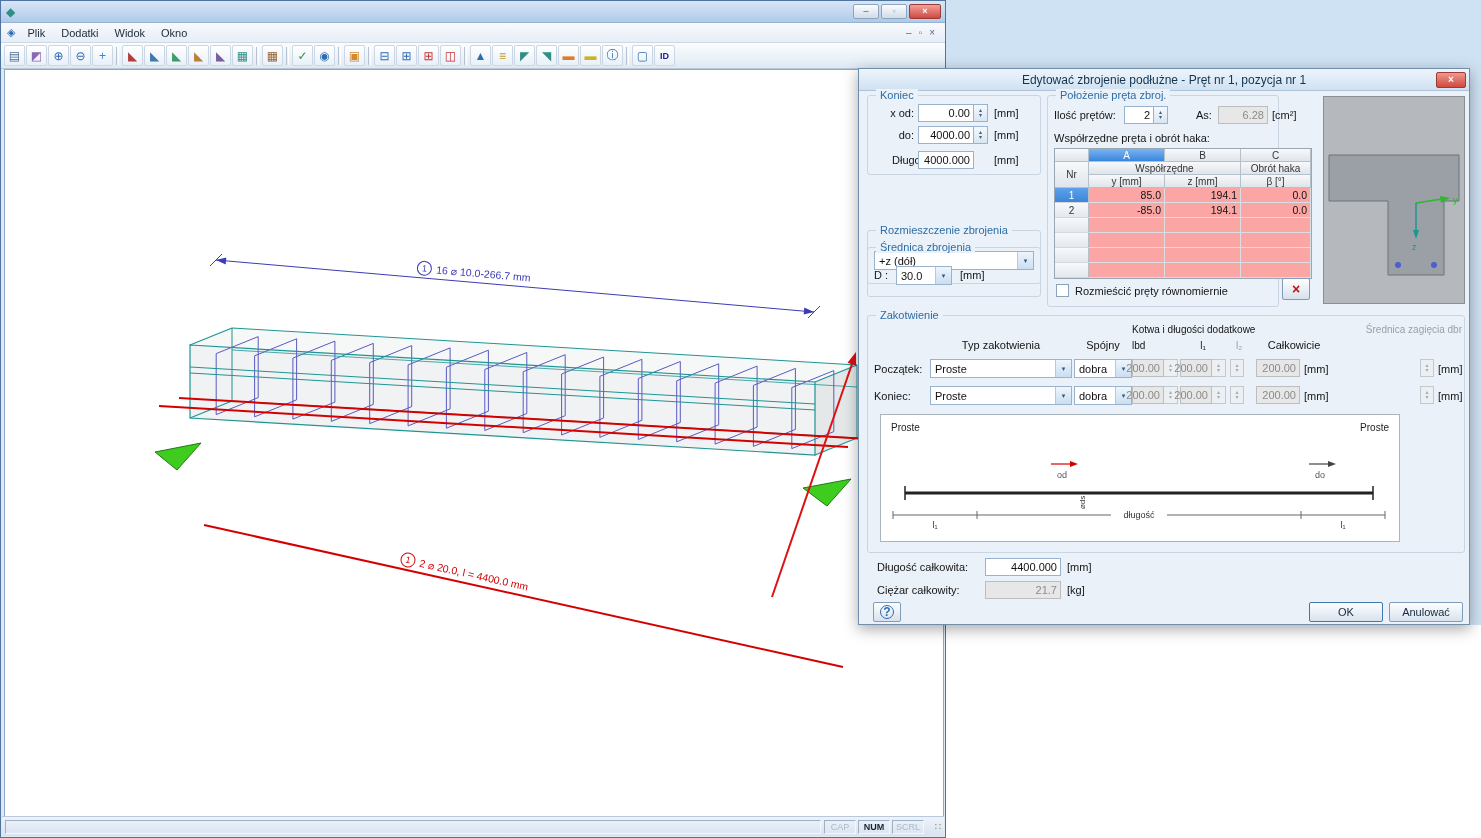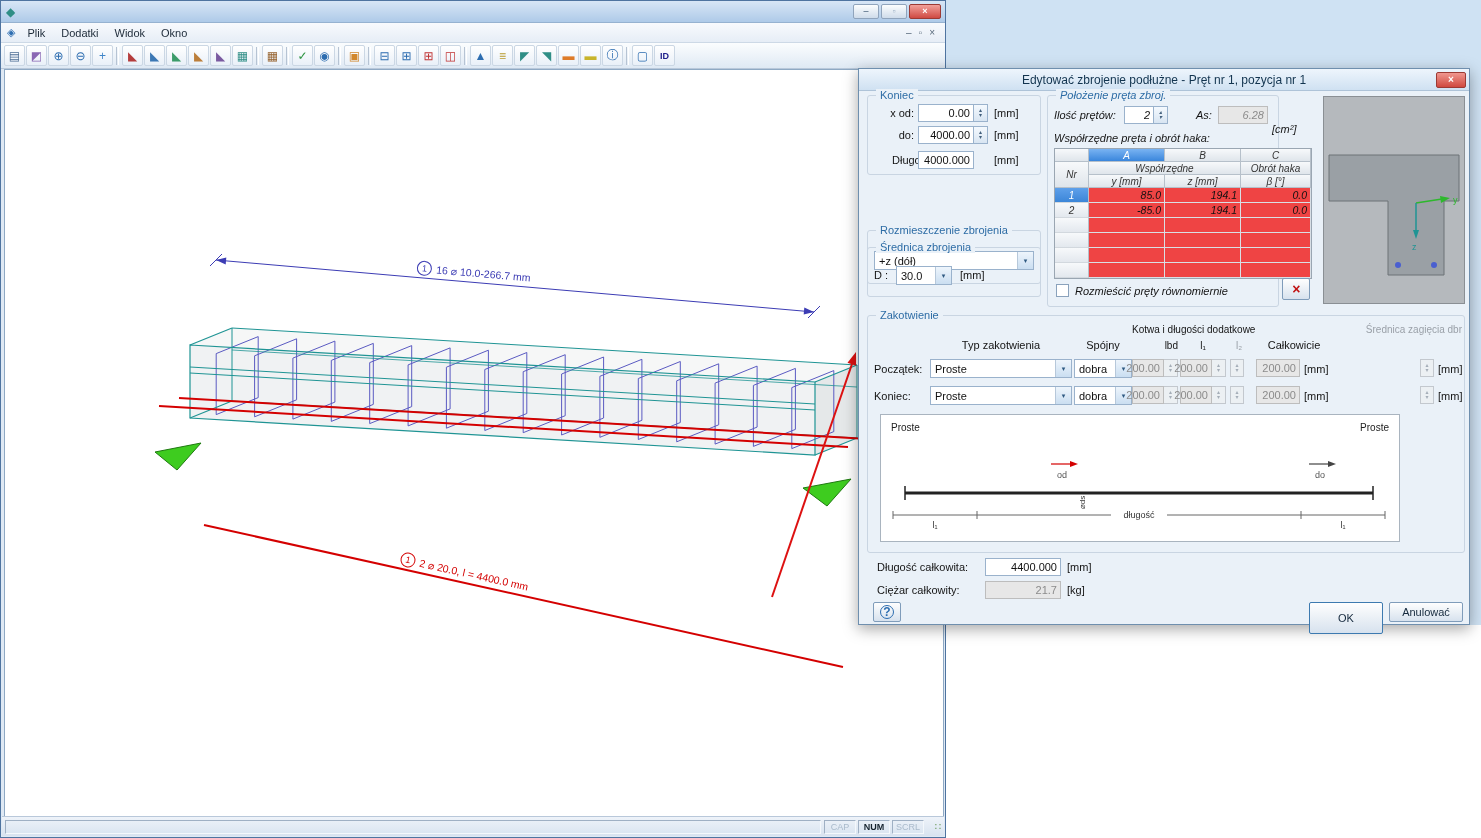--- a/index.html
+++ b/index.html
@@ -72,21 +72,21 @@
 .preview{position:absolute;background:#b5b9bd;border:1px solid #8a8f94;}
 .diagram{position:absolute;background:#fff;border:1px solid #a9b4bf;}
 
 
 .tbl{position:absolute;border:1px solid #9aa6b2;background:#fff;font-size:10px;}
 .thc{background:linear-gradient(#f7f9fb,#dfe5eb);border-right:1px solid #b6c0ca;border-bottom:1px solid #b6c0ca;display:flex;align-items:center;justify-content:center;color:#333;}
 .thc.selA{background:linear-gradient(#79b3f2,#3a86dc);color:#fff;}
 .trow{display:flex;}
 .tnr{width:34px;background:linear-gradient(#f7f9fb,#e3e8ee);border-right:1px solid #b6c0ca;border-bottom:1px solid #d2d8de;display:flex;align-items:center;justify-content:center;color:#333;}
 .tnr.selected{background:linear-gradient(#5ea0ea,#3c86d8);color:#fff;}
-.tc{background:#ef4444;border-right:1px solid #d9dfe5;border-bottom:1px solid #d9dfe5;display:flex;align-items:center;justify-content:flex-end;padding-right:3px;font-size:10.5px;color:#111;}
+.tc{background:#fca5a5;border-right:1px solid #d9dfe5;border-bottom:1px solid #d9dfe5;display:flex;align-items:center;justify-content:flex-end;padding-right:3px;font-size:10.5px;color:#111;}
 .zrow{position:relative;height:27px;}
 </style>
 </head>
 <body>
 
 <div class="desk-top" data-name="desktop-background"></div>
 <div class="desk-right" data-name="desktop-background"></div>
 
 <div class="mw" data-name="main-window">
   <div class="mw-title" data-name="window-titlebar">
@@ -314,35 +314,35 @@
   <div class="grp" style="left:8px;top:178px;width:174px;height:50px;" data-name="group-srednica">
     <span class="gt" data-name="group-title">Średnica zbrojenia</span>
     <span class="lbl" style="left:6px;top:21px;" data-name="diameter-label">D :</span>
     <div class="sel" style="left:28px;top:18px;width:56px;" data-name="diameter-select">
       <span>30.0</span>
       <span class="arr" data-name="chevron-down-icon">▾</span>
     </div>
     <span class="lbl" style="left:92px;top:21px;" data-name="unit-label">[mm]</span>
   </div>
 
-  <div class="grp" style="left:188px;top:26px;width:232px;height:212px;font-style:italic;" data-name="group-polozenie">
+  <div class="grp" style="left:188px;top:26px;width:232px;height:212px;" data-name="group-polozenie">
     <span class="gt" data-name="group-title">Położenie pręta zbroj.</span>
     <span class="lbl" style="left:6px;top:13px;" data-name="bar-count-label">Ilość prętów:</span>
     <div class="inp" style="left:76px;top:10px;width:30px;" data-name="bar-count-input">
         <span>2</span>
       </div>
     <span class="spin" style="left:106px;top:10px;" data-name="bar-count-spinner">
         <span data-name="spinner-up-icon">▴</span>
         <span data-name="spinner-down-icon">▾</span>
       </span>
     <span class="lbl" style="left:148px;top:13px;" data-name="as-label">As:</span>
     <div class="inp dis" style="left:170px;top:10px;width:50px;" data-name="as-value-field">
         <span>6.28</span>
       </div>
-    <span class="lbl" style="left:224px;top:27px;" data-name="as-unit-label">[cm²]</span>
+    <span class="lbl" style="left:224px;top:13px;" data-name="as-unit-label">[cm²]</span>
     <span class="lbl" style="left:6px;top:36px;" data-name="table-caption">Współrzędne pręta i obrót haka:</span>
 
     <div class="tbl" style="left:6px;top:52px;width:258px;height:131px;" data-name="rebar-coordinates-table">
       <div style="display:flex;height:13px;">
         <span class="thc" style="width:34px;" data-name="corner-cell"></span>
         <span class="thc selA" style="width:76px;" data-name="column-header-a">A</span>
         <span class="thc" style="width:76px;" data-name="column-header-b">B</span>
         <span class="thc" style="width:70px;" data-name="column-header-c">C</span>
       </div>
       <div style="display:flex;height:26px;">
@@ -425,21 +425,21 @@
       <circle cx="110" cy="168" r="3" data-name="rebar-dot" fill="#4a5fd0"></circle>
     </svg>
   </div>
 
   <div class="grp" style="left:8px;top:246px;width:598px;height:238px;" data-name="group-zakotwienie">
     <span class="gt" data-name="group-title">Zakotwienie</span>
     <span class="lbl small" style="left:264px;top:8px;width:122px;text-align:center;" data-name="header-kotwa">Kotwa i długości dodatkowe</span>
     <span class="lbl small gray" style="left:470px;top:8px;width:124px;text-align:right;" data-name="header-srednica-zagiecia">Średnica zagięcia dbr</span>
     <span class="lbl" style="left:62px;top:23px;width:142px;text-align:center;" data-name="header-typ-zakotwienia">Typ zakotwienia</span>
     <span class="lbl" style="left:206px;top:23px;width:58px;text-align:center;" data-name="header-spojny">Spójny</span>
-    <span class="lbl small" style="left:264px;top:24px;width:46px;text-align:right;" data-name="header-lbd">lbd</span>
+    <span class="lbl small" style="left:264px;top:24px;width:46px;text-align:left;" data-name="header-lbd">lbd</span>
     <span class="lbl small" style="left:312px;top:24px;width:46px;text-align:center;" data-name="header-l1">l₁</span>
     <span class="lbl small gray" style="left:358px;top:24px;width:26px;text-align:center;" data-name="header-l2">l₂</span>
     <span class="lbl" style="left:388px;top:23px;width:76px;text-align:center;" data-name="header-calkowicie">Całkowicie</span>
 
     <div style="position:absolute;left:0;top:40px;right:0;" data-name="anchorage-rows">
 
         <div class="zrow" data-name="anchorage-row">
           <span class="lbl" style="left:6px;top:7px;" data-name="row-label">Początek:</span>
           <div class="sel" style="left:62px;top:3px;width:142px;" data-name="anchorage-type-select">
             <span>Proste</span>
@@ -559,19 +559,19 @@
 
   <span class="lbl" style="left:18px;top:515px;" data-name="total-weight-label">Ciężar całkowity:</span>
   <div class="inp dis" style="left:126px;top:512px;width:76px;" data-name="total-weight-field">
       <span>21.7</span>
     </div>
   <span class="lbl" style="left:208px;top:515px;" data-name="unit-label">[kg]</span>
 
   <div class="btn" style="left:14px;top:533px;width:28px;height:20px;" data-name="help-button">
       <span class="helpq" data-name="help-icon">?</span>
     </div>
-  <div class="btn primary" style="left:450px;top:533px;width:74px;height:32px;" data-name="ok-button">
+  <div class="btn primary" style="left:450px;top:533px;width:74px;height:20px;" data-name="ok-button">
       <span>OK</span>
     </div>
   <div class="btn" style="left:530px;top:533px;width:74px;height:20px;" data-name="cancel-button">
       <span>Anulować</span>
     </div>
 </div>
 
 </body></html>

